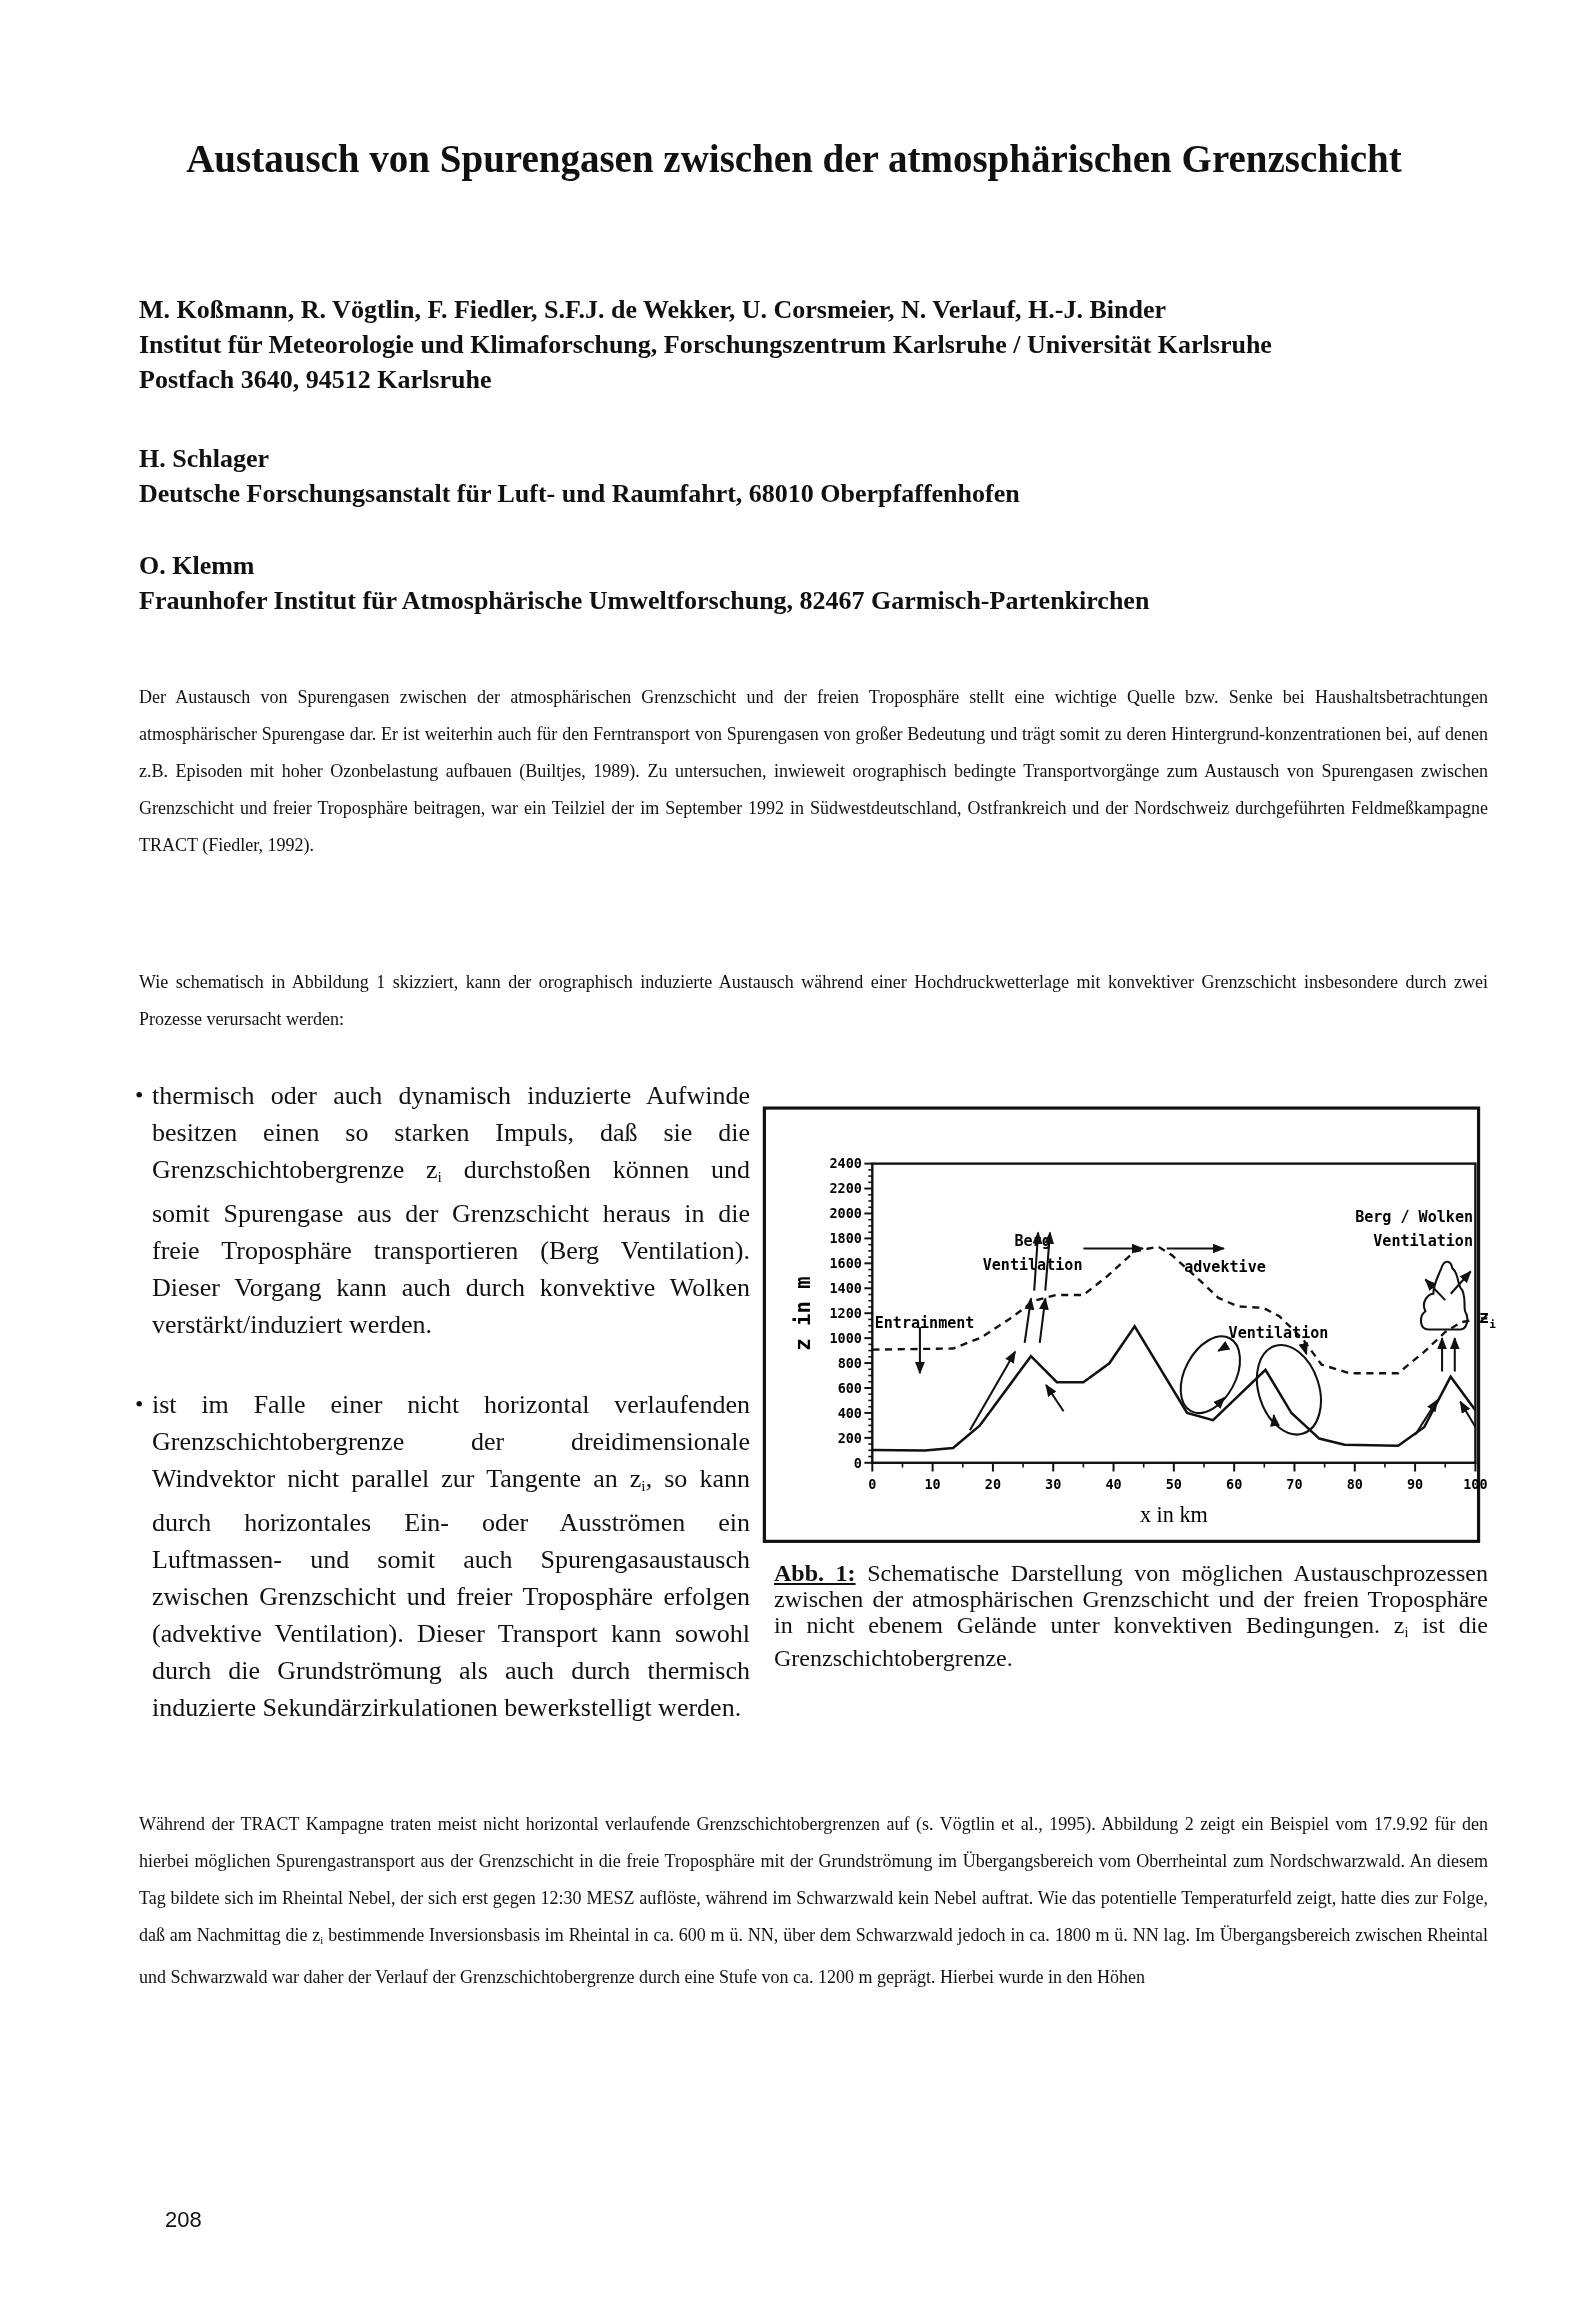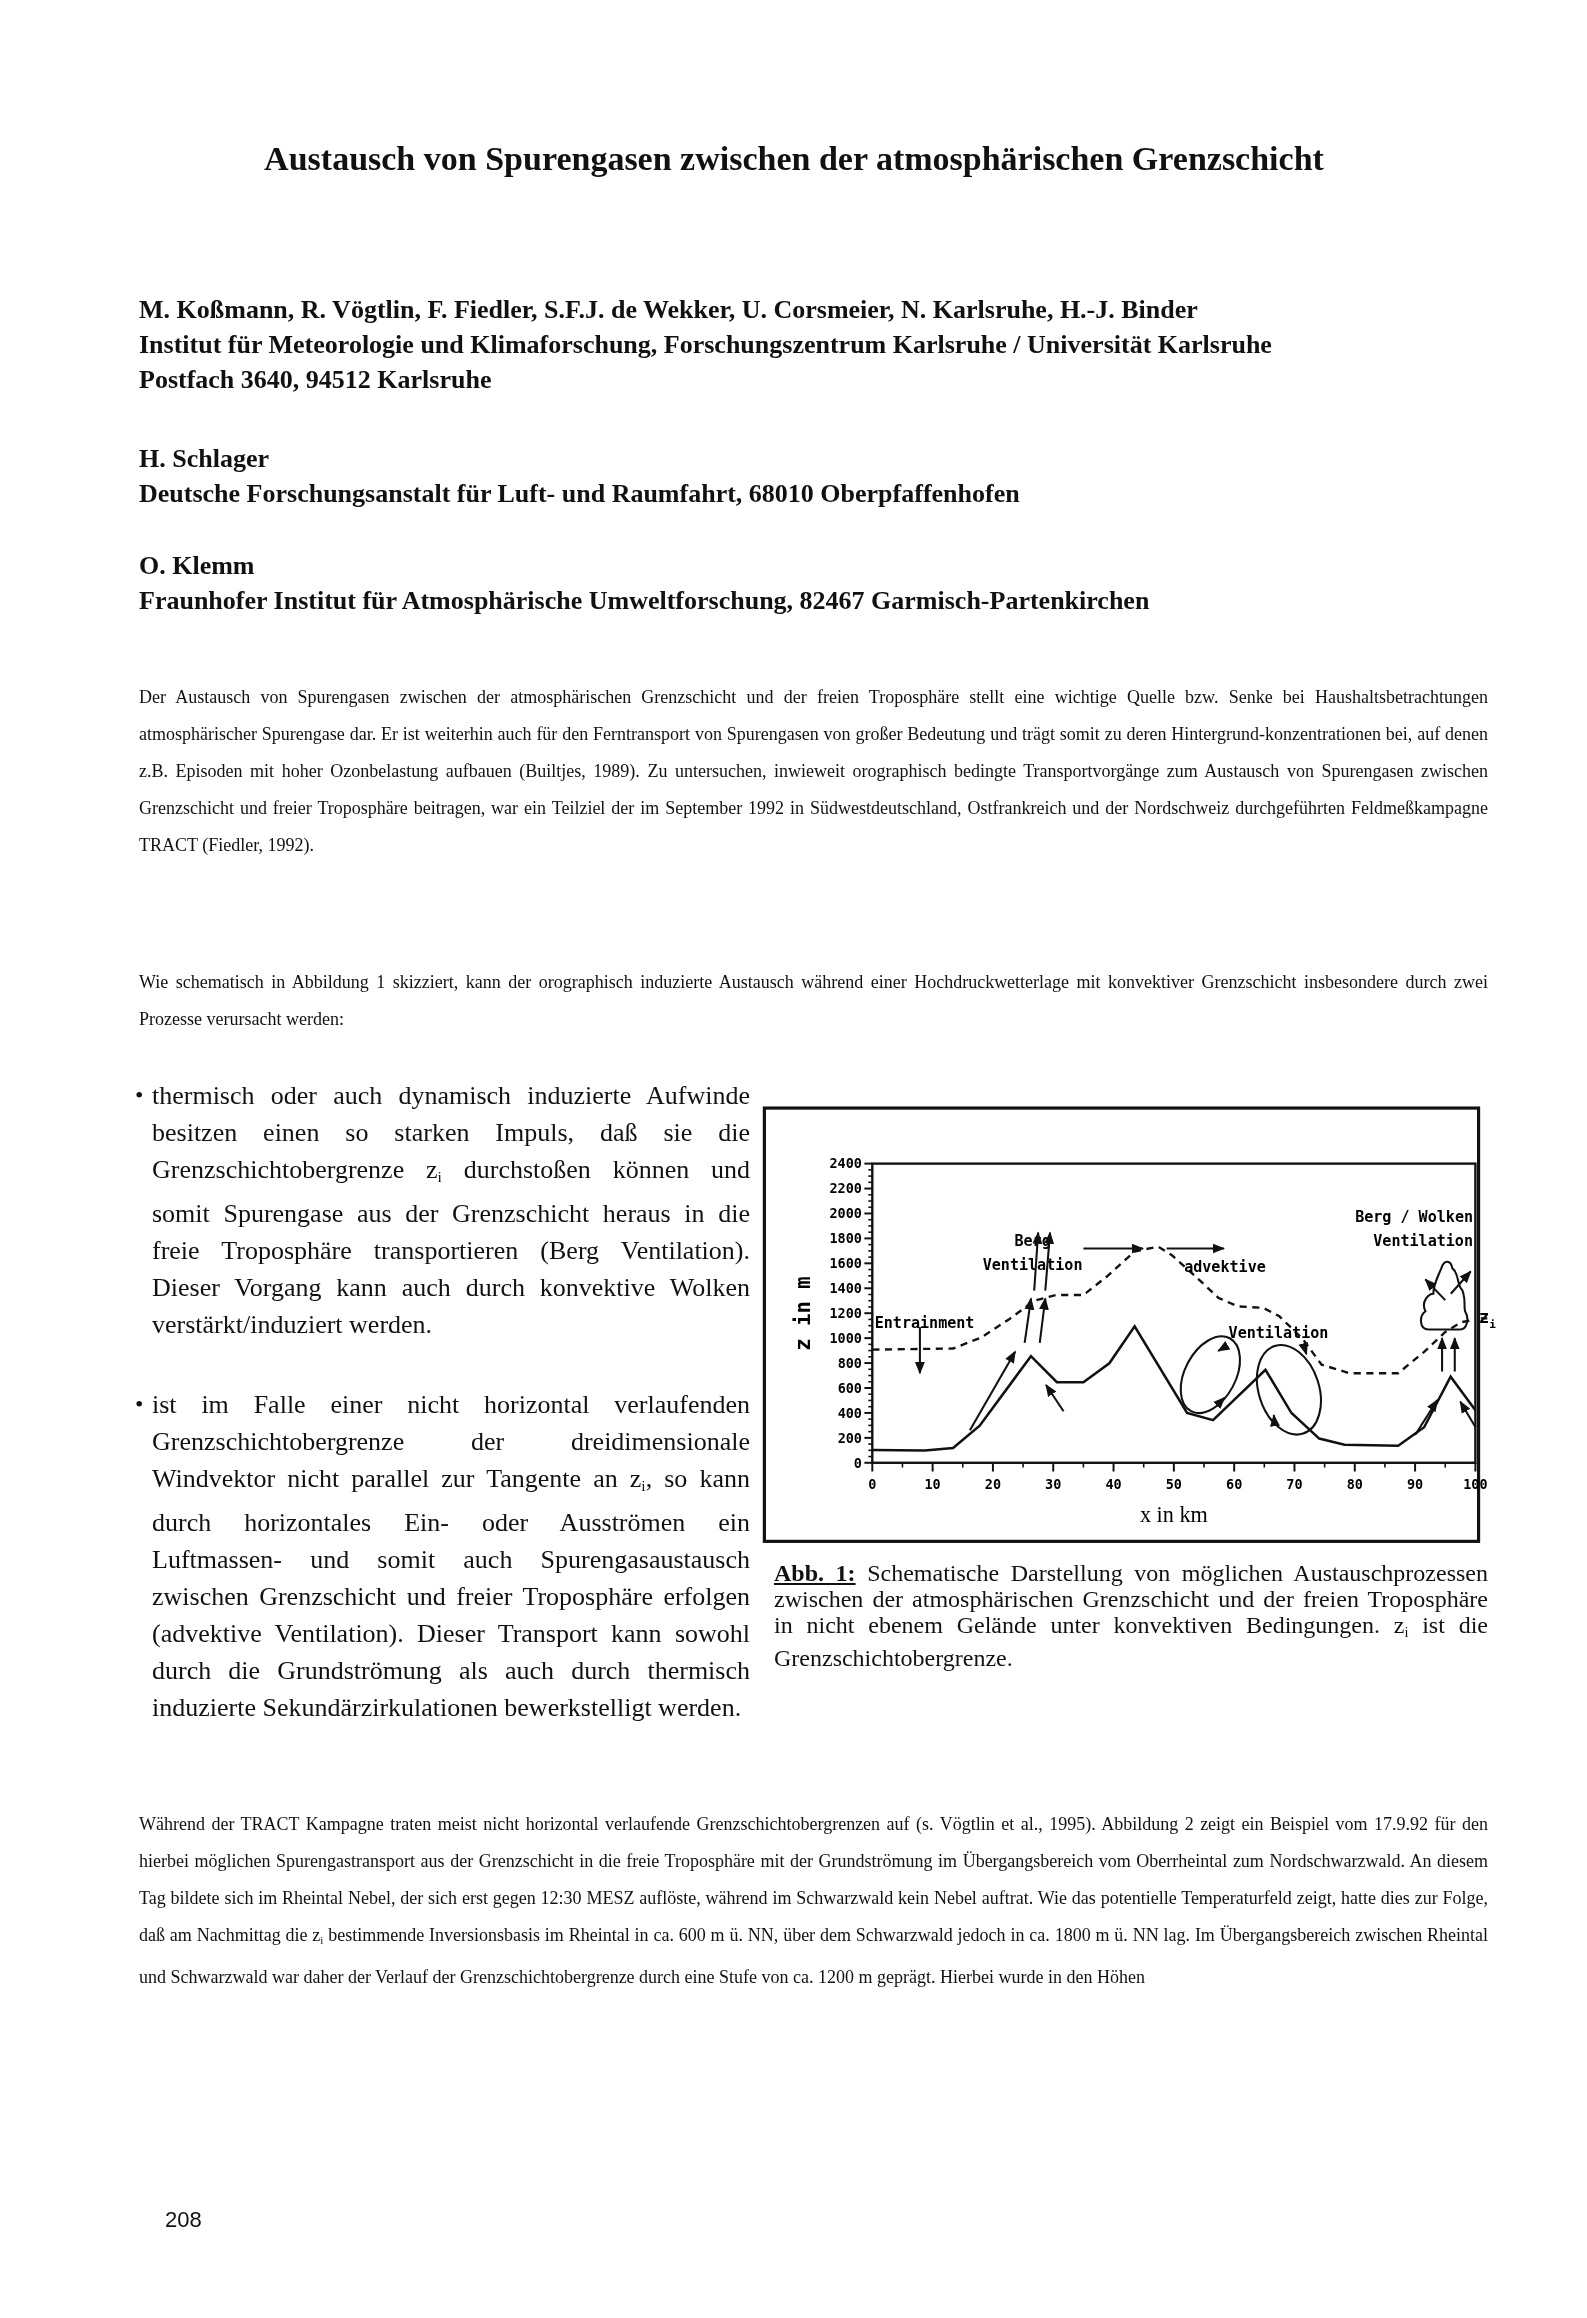--- a/index.html
+++ b/index.html
@@ -1,38 +1,38 @@
 <!DOCTYPE html>
 <html style="font-size:12.7px"><head>
 <meta charset="utf-8">
 <style>
   html, body { margin: 0; padding: 0; background: #ffffff; }
   body { width: 1588px; height: 2319px; position: relative; overflow: hidden; color: #111; }
   .serif { font-family: "Liberation Serif", "DejaVu Serif", serif; }
-  .title { position: absolute; left: 0; width: 1588px; top: 137px; text-align: center; font-weight: bold; font-size: 34px; line-height: 43px; }
+  .title { position: absolute; left: 0; width: 1588px; top: 137px; text-align: center; font-weight: bold; font-size: 39px; line-height: 43px; }
   .auth { position: absolute; left: 139px; font-weight: bold; font-size: 26px; line-height: 35px; white-space: nowrap; }
   .para { position: absolute; left: 139px; width: 1349px; font-size: 18px; line-height: 37px; text-align: justify; font-family: Liberation Serif, serif; }
   .bullet-block { position: absolute; left: 135px; width: 615px; font-size: 26px; line-height: 37px; }
   .bullet { position: absolute; left: 0; font-size: 24px; }
   .bullet-text { margin-left: 17px; text-align: justify; }
   .caption { position: absolute; left: 774px; width: 714px; top: 1560px; font-size: 24px; line-height: 26px; text-align: justify; }
   .caption b { font-weight: bold; text-decoration: underline; }
   .fig { position: absolute; left: 762px; top: 1103px; }
   .pagenum { position: absolute; left: 165px; top: 2207px; font-family: "Liberation Sans", "DejaVu Sans", sans-serif; font-size: 22px; }
   sub { font-size: 60%; vertical-align: -0.25em; }
   .figtext { font-family: "DejaVu Sans Mono", "Liberation Mono", monospace; font-weight: bold; }
 </style>
 </head>
 <body>
 
 <div class="title serif">
   <div>Austausch von Spurengasen zwischen der atmosphärischen Grenzschicht</div>
 </div>
 
-<div class="auth serif" style="top:292px">M. Koßmann, R. Vögtlin, F. Fiedler, S.F.J. de Wekker, U. Corsmeier, N. Karlsruhe, H.-J. Binder</div>
+<div class="auth serif" style="top:292px">M. Koßmann, R. Vögtlin, F. Fiedler, S.F.J. de Wekker, U. Corsmeier, N. Verlauf, H.-J. Binder</div>
 <div class="auth serif" style="top:327px">Institut für Meteorologie und Klimaforschung, Forschungszentrum Karlsruhe / Universität Karlsruhe</div>
 <div class="auth serif" style="top:362px">Postfach 3640, 94512 Karlsruhe</div>
 
 <div class="auth serif" style="top:441px">H. Schlager</div>
 <div class="auth serif" style="top:476px">Deutsche Forschungsanstalt für Luft- und Raumfahrt, 68010 Oberpfaffenhofen</div>
 
 <div class="auth serif" style="top:548px">O. Klemm</div>
 <div class="auth serif" style="top:583px">Fraunhofer Institut für Atmosphärische Umweltforschung, 82467 Garmisch-Partenkirchen</div>
 
 <div class="para serif" style="top:679px">Der Austausch von Spurengasen zwischen der atmosphärischen Grenzschicht und der freien Troposphäre stellt eine wichtige Quelle bzw. Senke bei Haushaltsbetrachtungen atmosphärischer Spurengase dar. Er ist weiterhin auch für den Ferntransport von Spurengasen von großer Bedeutung und trägt somit zu deren Hintergrund-konzentrationen bei, auf denen z.B. Episoden mit hoher Ozonbelastung aufbauen (Builtjes, 1989). Zu untersuchen, inwieweit orographisch bedingte Transportvorgänge zum Austausch von Spurengasen zwischen Grenzschicht und freier Troposphäre beitragen, war ein Teilziel der im September 1992 in Südwestdeutschland, Ostfrankreich und der Nordschweiz durchgeführten Feldmeßkampagne TRACT (Fiedler, 1992).</div>

